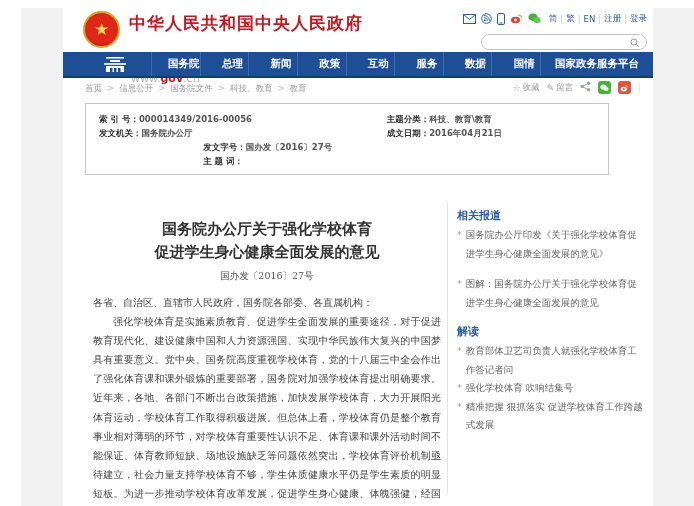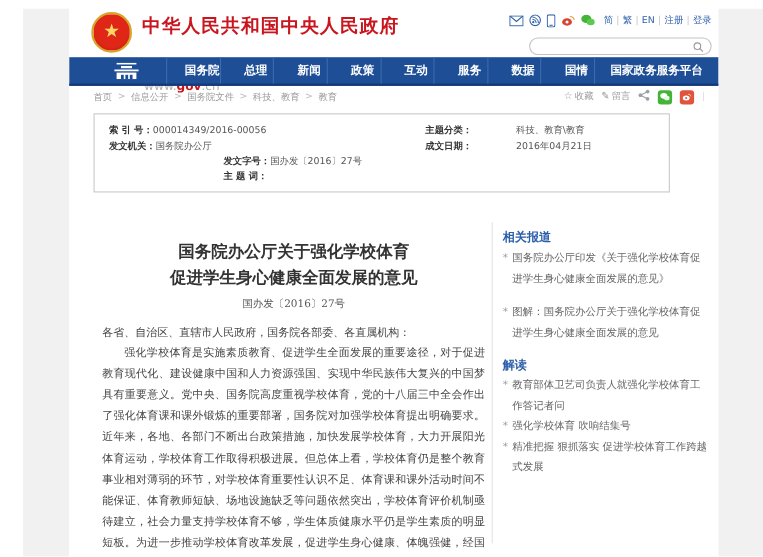--- a/index.html
+++ b/index.html
@@ -46,23 +46,23 @@
   .tool .glyph { font-size:9px; color:#999; }
   .badge { width:13px; height:13px; border-radius:3px; display:flex; align-items:center; justify-content:center; cursor:pointer; }
   .badge.wechat { background:#44b338; }
   .badge.weibo { background:#e0543e; }
   .tools .bar { color:#ddd; }
 
   
   .info-box { position:absolute; top:103px; left:22px; width:524px; border:1px solid #c9c9c9; padding:8px 13px 6px; font-size:8.5px; color:#555; }
   .info-row { display:flex; line-height:1.65;justify-content:center; }
   .info-col-l { width:58%; display:flex; }
-  .info-col-r { width:42%; display:flex;gap:40px; }
+  .info-col-r { width:42%; display:flex; }
   .info-label { font-weight:bold; color:#333; white-space:pre; }
-  .info-value { color:#555; }
+  .info-value { color:#555;font-weight:bold; }
 
   
   .content { position:absolute; top:196px; left:0; width:590px; }
   .v-divider { position:absolute; left:384px; top:6px; width:1px; height:292px; background:#e3e3e3; }
   .main-col { position:absolute; left:30px; top:0; width:348px; font-family:"DejaVu Serif","Liberation Serif",serif; }
   .art-title { margin-top:22px; text-align:center; font-size:15px; font-weight:bold; color:#333; line-height:1.55; }
   .art-docnum { text-align:center; font-size:9.5px; color:#555; margin:5px 0 10px; }
   .art-p { font-size:10px; line-height:1.92; color:#444; text-align:justify; }
   .art-p.indent { text-indent:2em; }
 

